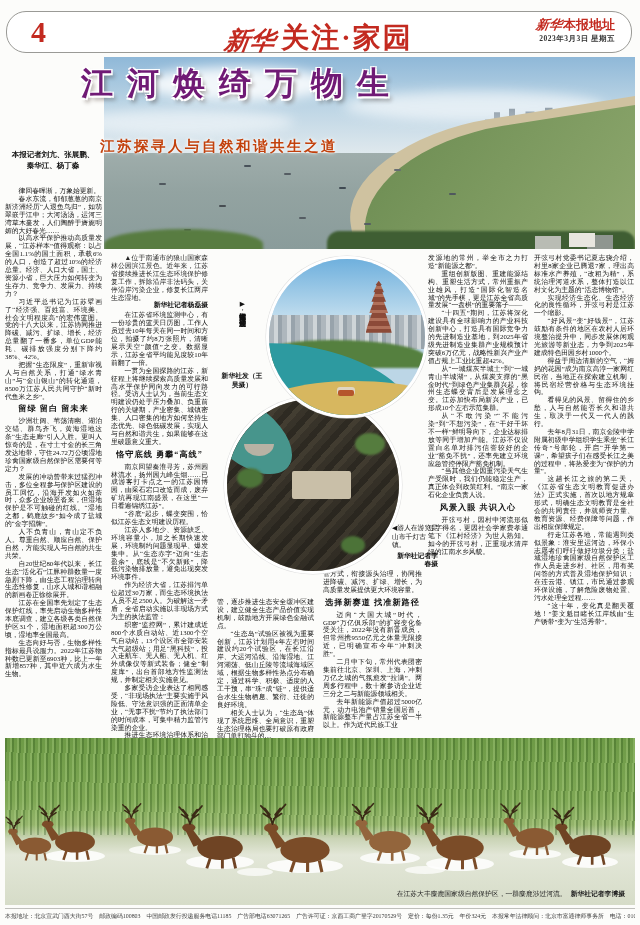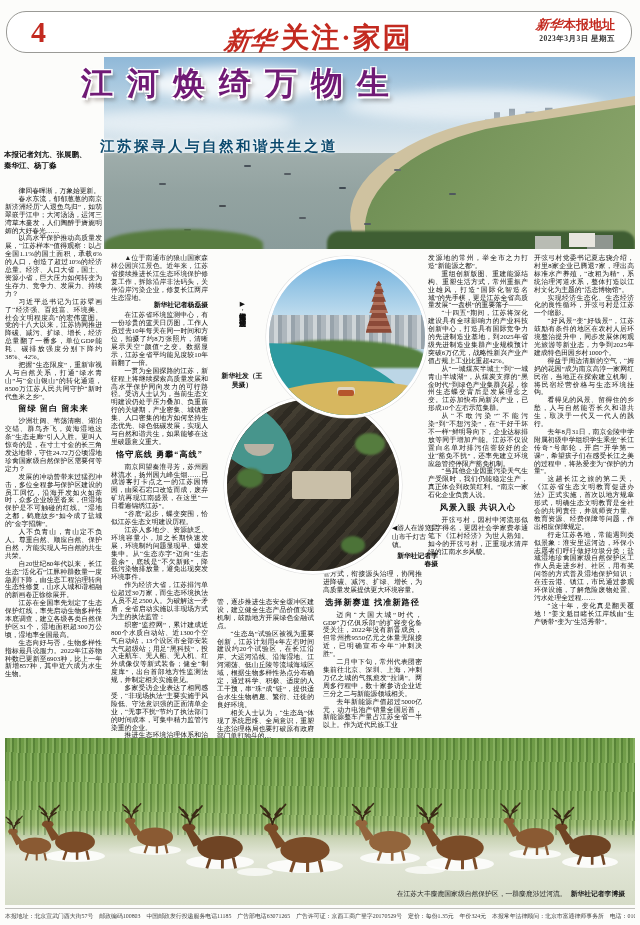--- a/index.html
+++ b/index.html
@@ -40,24 +40,24 @@
       border-radius:50% 50% 0 0;filter:blur(1.5px);}
   .hero .bldg{position:absolute;right:40px;bottom:2px;width:26px;height:14px;background:#e8e6df;
       box-shadow:-34px 3px 0 #b9bcb4,18px 2px 0 #8f9690;}
   .hero .ships{position:absolute;left:140px;top:56%;width:7px;height:2.5px;background:#49525a;border-radius:1px;
       box-shadow:40px 8px 0 #555d63,95px 22px 0 #3f4a52,150px 4px 0 #666d72,205px 28px 0 #50585e,
                  -25px 40px 0 #474d52,55px 52px 0 #555d63,-85px 18px 0 #50585e,-60px 64px 0 #4a4f55,120px 58px 0 #555d63;}
   
   .headline{position:absolute;left:36px;top:62px;z-index:10;font-size:32px;font-weight:bold;color:#701a75;
       letter-spacing:14px;white-space:nowrap;
       text-shadow:-1.5px -1.5px 0 #fff,1.5px -1.5px 0 #fff,-1.5px 1.5px 0 #fff,1.5px 1.5px 0 #fff,3px 4px 4px rgba(40,20,10,.45);margin-left:45px;}
-  .subhead{position:absolute;left:100px;top:137px;z-index:10;font-size:14.5px;font-weight:bold;color:#0c4a6e;
+  .subhead{position:absolute;left:100px;top:137px;z-index:10;font-size:14.5px;font-weight:bold;color:#c2410c;
       letter-spacing:2.5px;text-shadow:0 0 4px rgba(255,255,255,.9),0 0 2px rgba(255,255,255,.9);font-family:Liberation Mono, monospace;}
   
-  .byline{position:absolute;left:4px;top:149px;width:98px;font-size:7.5px;font-weight:bold;line-height:11px;}
+  .byline{position:absolute;left:4px;top:149px;width:98px;text-align:center;font-size:7.5px;font-weight:bold;line-height:11px;}
   .col{position:absolute;overflow:hidden;font-size:6.8px;line-height:7.9px;text-align:justify;}
   #col1{left:5px;top:187px;width:97px;height:551px;}
   #col2{left:111px;top:254px;width:97px;height:484px;}
   #col3b{left:217px;top:598px;width:97px;height:140px;}
   #col4{left:323px;top:570px;width:99px;height:168px;}
   #col5{left:428px;top:254px;width:100px;height:484px;}
   #col6{left:534px;top:254px;width:100px;height:484px;}
   .blk{margin:0;}
   .blk.p{text-indent:2em;}
   .blk.pc{text-indent:0;}

